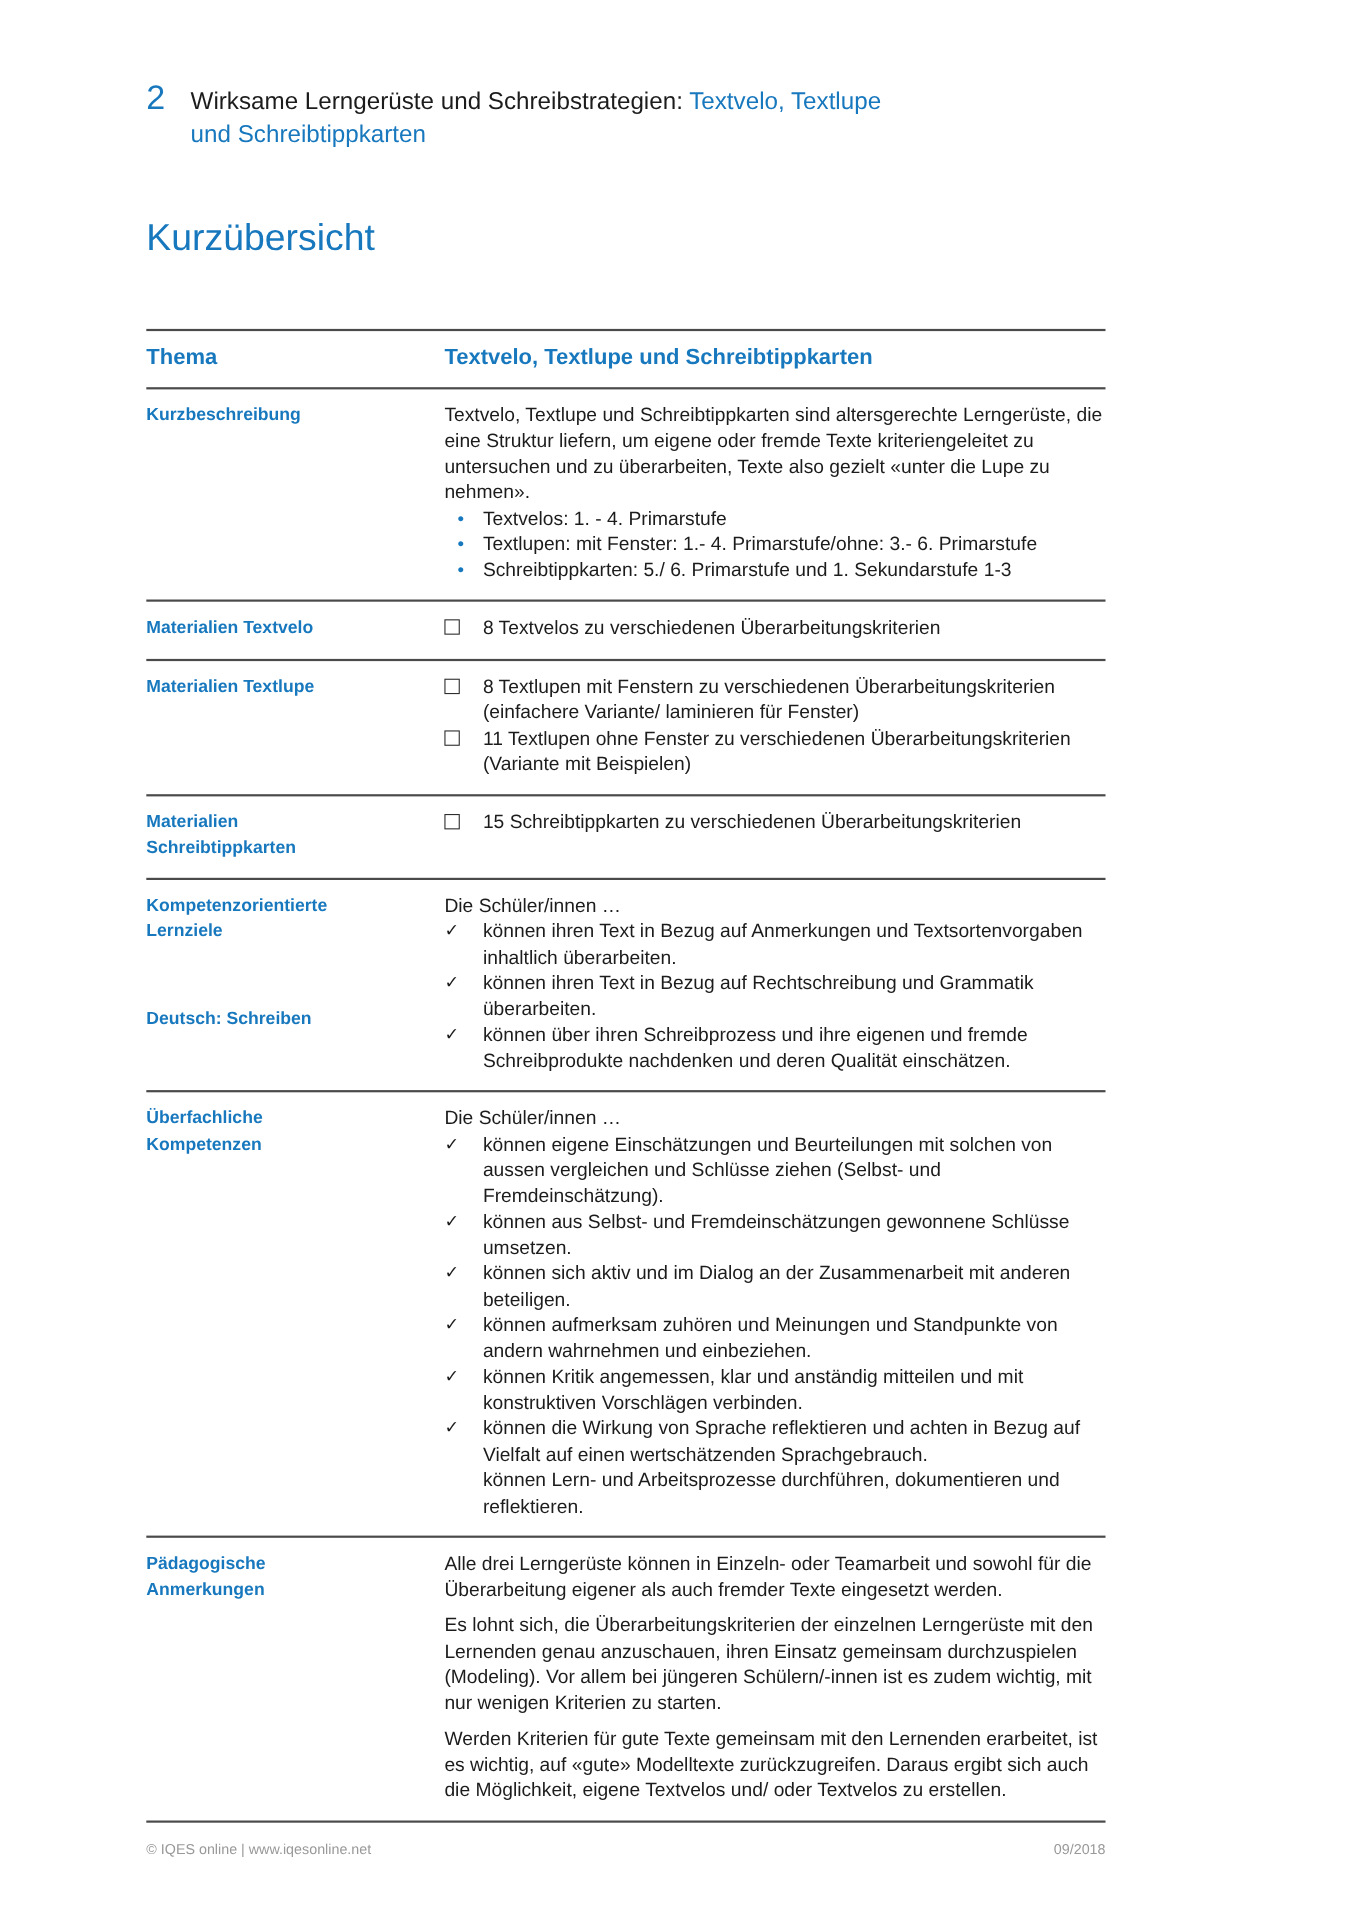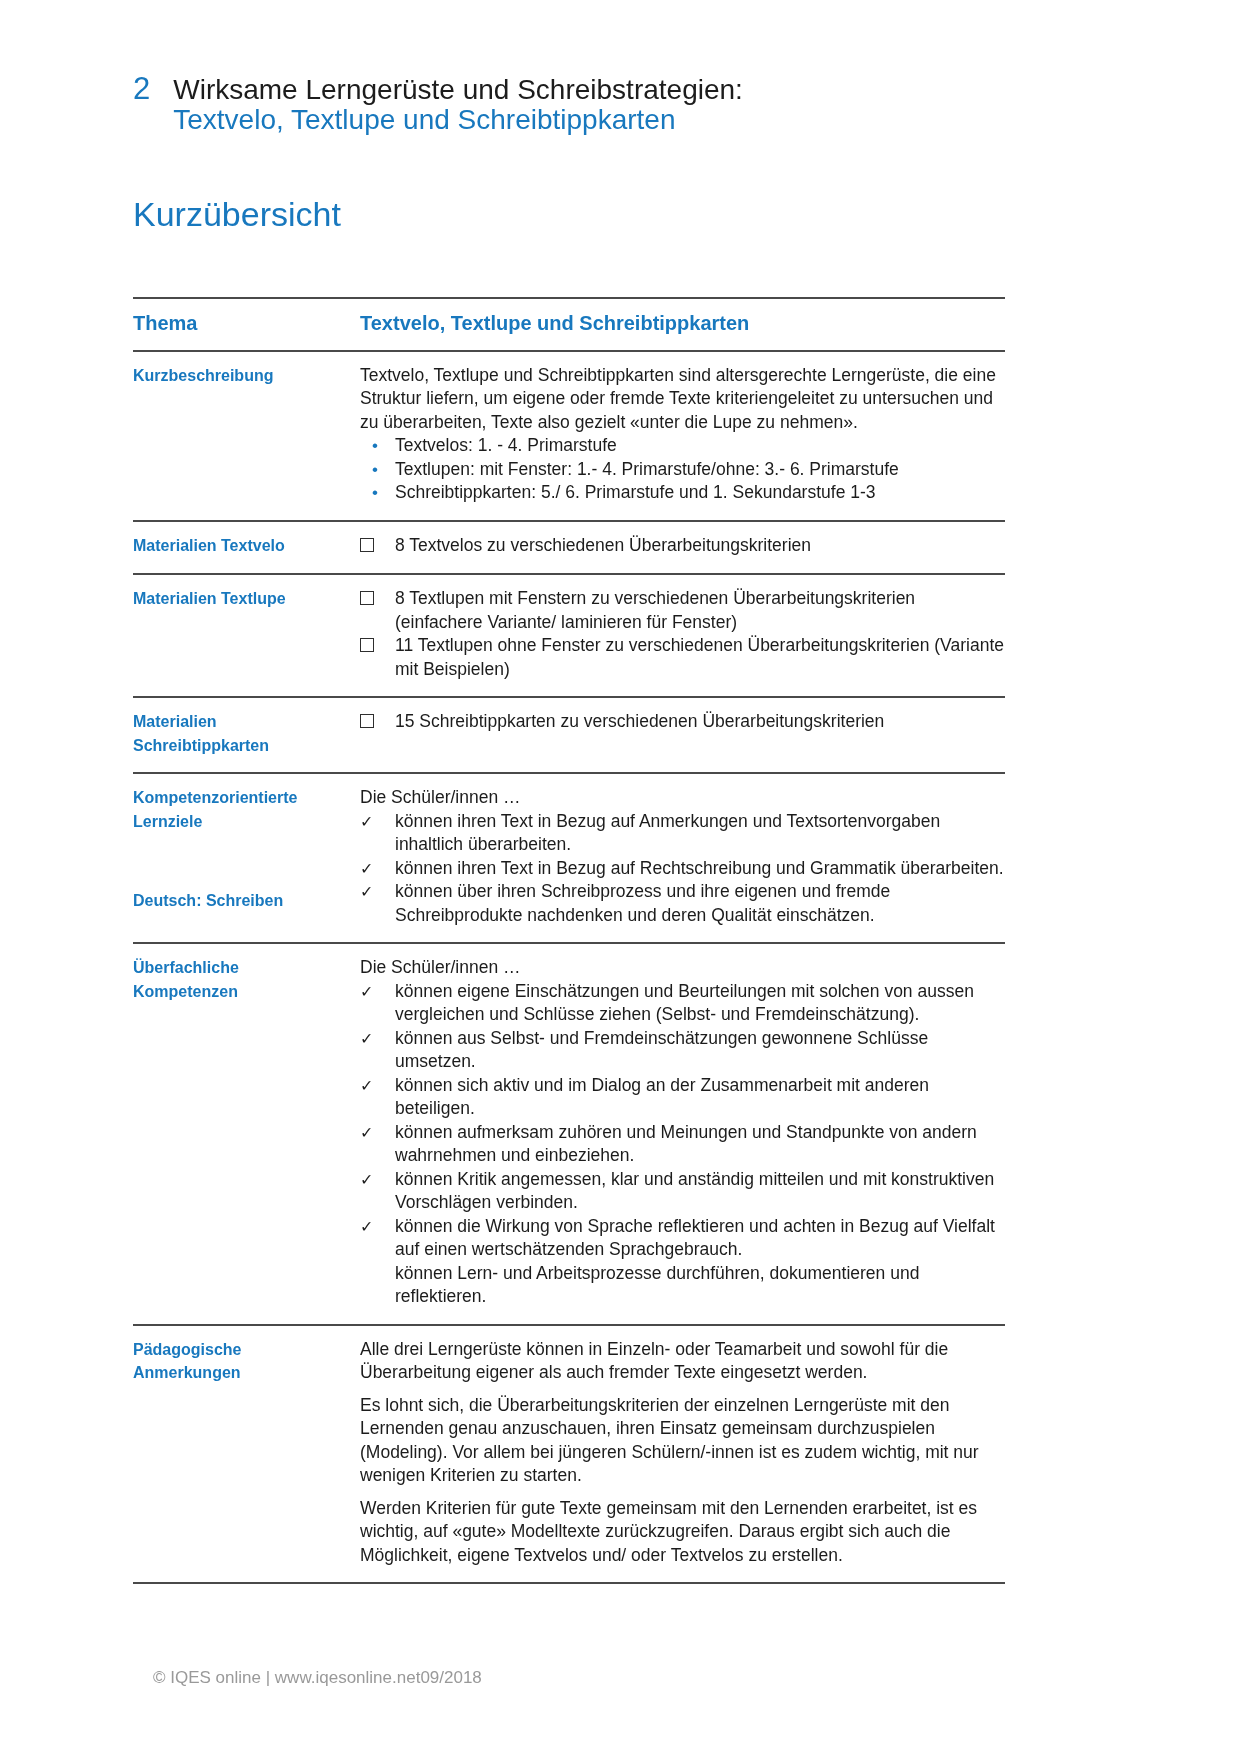--- a/index.html
+++ b/index.html
@@ -19,38 +19,39 @@
     box-sizing:border-box;
     padding:73px 235px 0 133px;
     font-family:"Liberation Sans", sans-serif;
     color:var(--text);
     overflow:hidden;
   }
 
   
   .doc-header{display:flex;align-items:baseline;gap:23px;}
   .page-number{color:var(--accent);font-size:31px;line-height:1;flex:0 0 auto;}
-  .doc-title{font-size:28px;line-height:30px;max-width:655px;color:var(--text);}
+  .doc-title{font-size:22px;line-height:30px;max-width:655px;color:var(--text);}
   .doc-title .accent{color:var(--accent);}
 
   
   h1.page-title{
     font-size:34px;
     font-weight:400;
     color:var(--accent);
     margin:59px 0 62px 0;
     line-height:1.2;
   }
 
   
   .otable{border-bottom:2px solid var(--rule);}
   .trow{
     display:flex;
     border-top:2px solid var(--rule);
     padding:12px 0 15px 0;
+    gap:44px;
   }
   .tlabel{flex:0 0 227px;box-sizing:border-box;padding-right:14px;}
   .tlabel p{
     margin:0;
     font-weight:bold;
     color:var(--accent);
     font-size:16px;
     line-height:23.5px;
   }
   .tlabel p + p{margin-top:56px;}
@@ -71,24 +72,23 @@
     margin-top:4px;
     background:transparent;
   }
   .itext{flex:1;}
 
   
   .page-footer{
     position:absolute;
     left:133px;right:235px;bottom:66px;
     display:flex;
-    justify-content:flex-start;
-    font-size:17px;
+    justify-content:space-between;
+    font-size:13px;
     color:var(--muted);
-    margin-left:20px;
   }
 </style>
 </head>
 <body>
 
 <div class="page">
 
   <div class="doc-header">
     <span class="page-number">2</span>
     <div class="doc-title"><span>Wirksame Lerngerüste und Schreibstrategien: </span><span class="accent">Textvelo, Textlupe und Schreibtippkarten</span></div>

